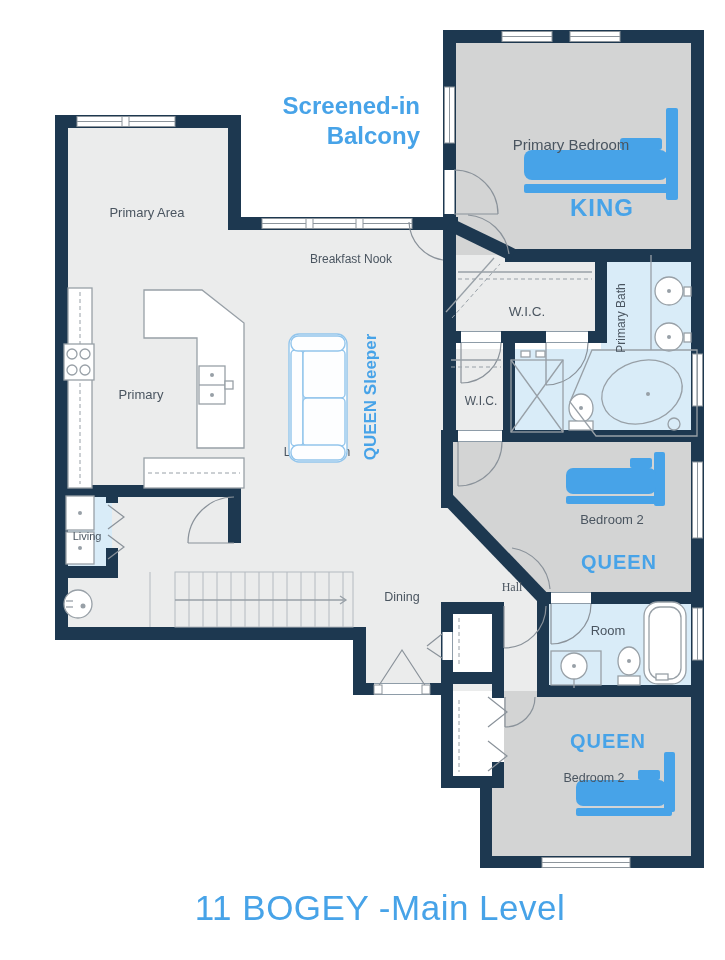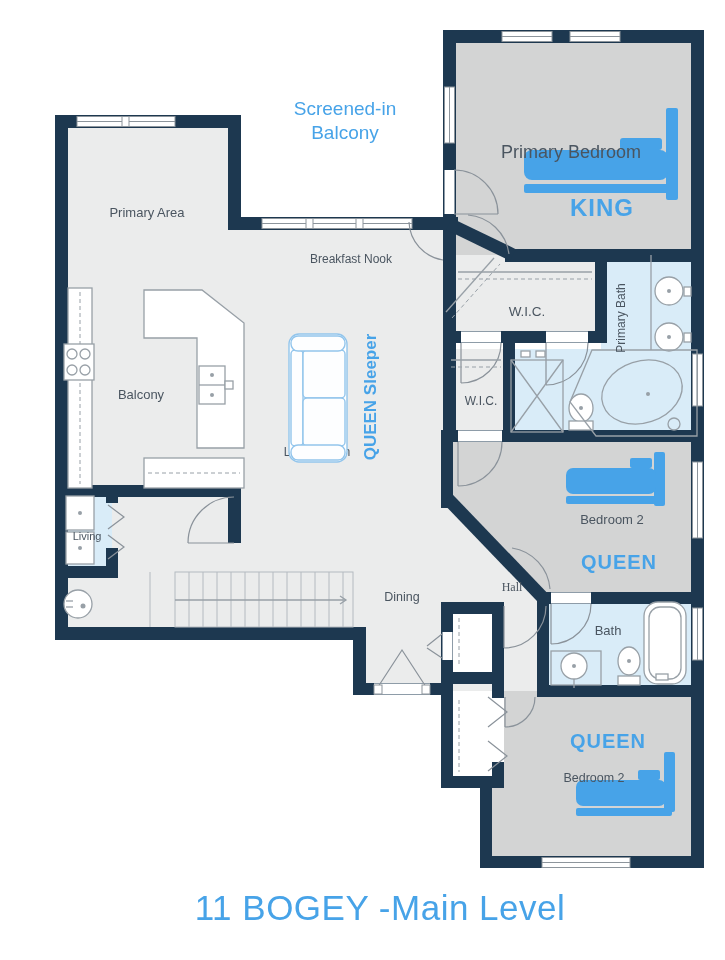--- a/index.html
+++ b/index.html
@@ -26,22 +26,22 @@
   .thin{fill:none;stroke:#b4bac0;stroke-width:1;}
   .dash{fill:none;stroke:var(--furniture-stroke);stroke-width:1;stroke-dasharray:4 3;}
   .bed{fill:var(--accent-blue);}
   .sofa{fill:#fdfeff;stroke:#92c5ec;stroke-width:1.4;}
   .dot{fill:var(--furniture-stroke);}
   .svglbl{font:12px "Liberation Sans",sans-serif;fill:var(--label-color);}
   .lbl{position:absolute;transform:translate(-50%,-50%);color:var(--label-color);
        font-size:12px;white-space:nowrap;z-index:3;}
   .rot{transform:translate(-50%,-50%) rotate(-90deg);}
   .tag{color:var(--accent-blue);font-weight:bold;}
-  #balcony-label{width:150px;white-space:normal;text-align:center;font-size:19px;
-       font-weight:normal;line-height:1.25;color:var(--accent-blue);}
+  #balcony-label{width:150px;white-space:normal;text-align:right;font-size:24px;
+       font-weight:bold;line-height:1.25;color:var(--accent-blue);}
   #title{position:absolute;left:380px;top:908px;transform:translate(-50%,-50%);
        font-size:35px;font-weight:normal;color:var(--accent-blue);z-index:3;
        white-space:nowrap;letter-spacing:.5px;}
 </style>
 </head>
 <body>
 
 <div id="plan">
 <svg width="725" height="960" viewBox="0 0 725 960">
 
@@ -287,30 +287,30 @@
     <line class="thin" x1="329" y1="572" x2="329" y2="627"></line>
         <line class="thin" x1="343" y1="572" x2="343" y2="627"></line>
     <line class="furn-n" x1="175" y1="600" x2="346" y2="600"></line>
     <path class="furn-n" d="M 340,596 L 346,600 L 340,604"></path>
   </g>
 </svg>
 
 <div class="lbl" id="balcony-label" style="left:345px;top:121px;">Screened-in Balcony</div>
 <div class="lbl" style="left:147px;top:212px;font-size:13px;">Primary Area</div>
 <div class="lbl" style="left:351px;top:259px;">Breakfast Nook</div>
-<div class="lbl" style="left:141px;top:394px;font-size:13px;">Balcony</div>
+<div class="lbl" style="left:141px;top:394px;font-size:13px;">Primary</div>
 <div class="lbl rot tag" style="left:371px;top:397px;font-size:17px;">QUEEN Sleeper</div>
-<div class="lbl" style="left:571px;top:152px;font-size:18px;">Primary Bedroom</div>
+<div class="lbl" style="left:571px;top:144px;font-size:15px;">Primary Bedroom</div>
 <div class="lbl tag" style="left:602px;top:208px;font-size:24px;letter-spacing:1px;">KING</div>
 <div class="lbl" style="left:527px;top:311px;font-size:13.5px;">W.I.C.</div>
 <div class="lbl" style="left:481px;top:401px;">W.I.C.</div>
 <div class="lbl rot" style="left:621px;top:318px;">Primary Bath</div>
 <div class="lbl" style="left:612px;top:519px;font-size:13px;">Bedroom 2</div>
 <div class="lbl tag" style="left:619px;top:562px;font-size:20px;letter-spacing:1px;">QUEEN</div>
 <div class="lbl" style="left:512px;top:587px;font-family:Liberation Serif, serif;">Hall</div>
 <div class="lbl" style="left:402px;top:597px;font-size:12.5px;">Dining</div>
-<div class="lbl" style="left:608px;top:630px;font-size:13px;">Bath</div>
+<div class="lbl" style="left:608px;top:630px;font-size:13px;">Room</div>
 <div class="lbl" style="left:87px;top:536px;font-size:11px;">Living</div>
 <div class="lbl tag" style="left:608px;top:741px;font-size:20px;letter-spacing:1px;">QUEEN</div>
 <div class="lbl" style="left:594px;top:778px;font-size:12.5px;">Bedroom 2</div>
 
 <div id="title">11 BOGEY -Main Level</div>
 </div>
 
 </body></html>

